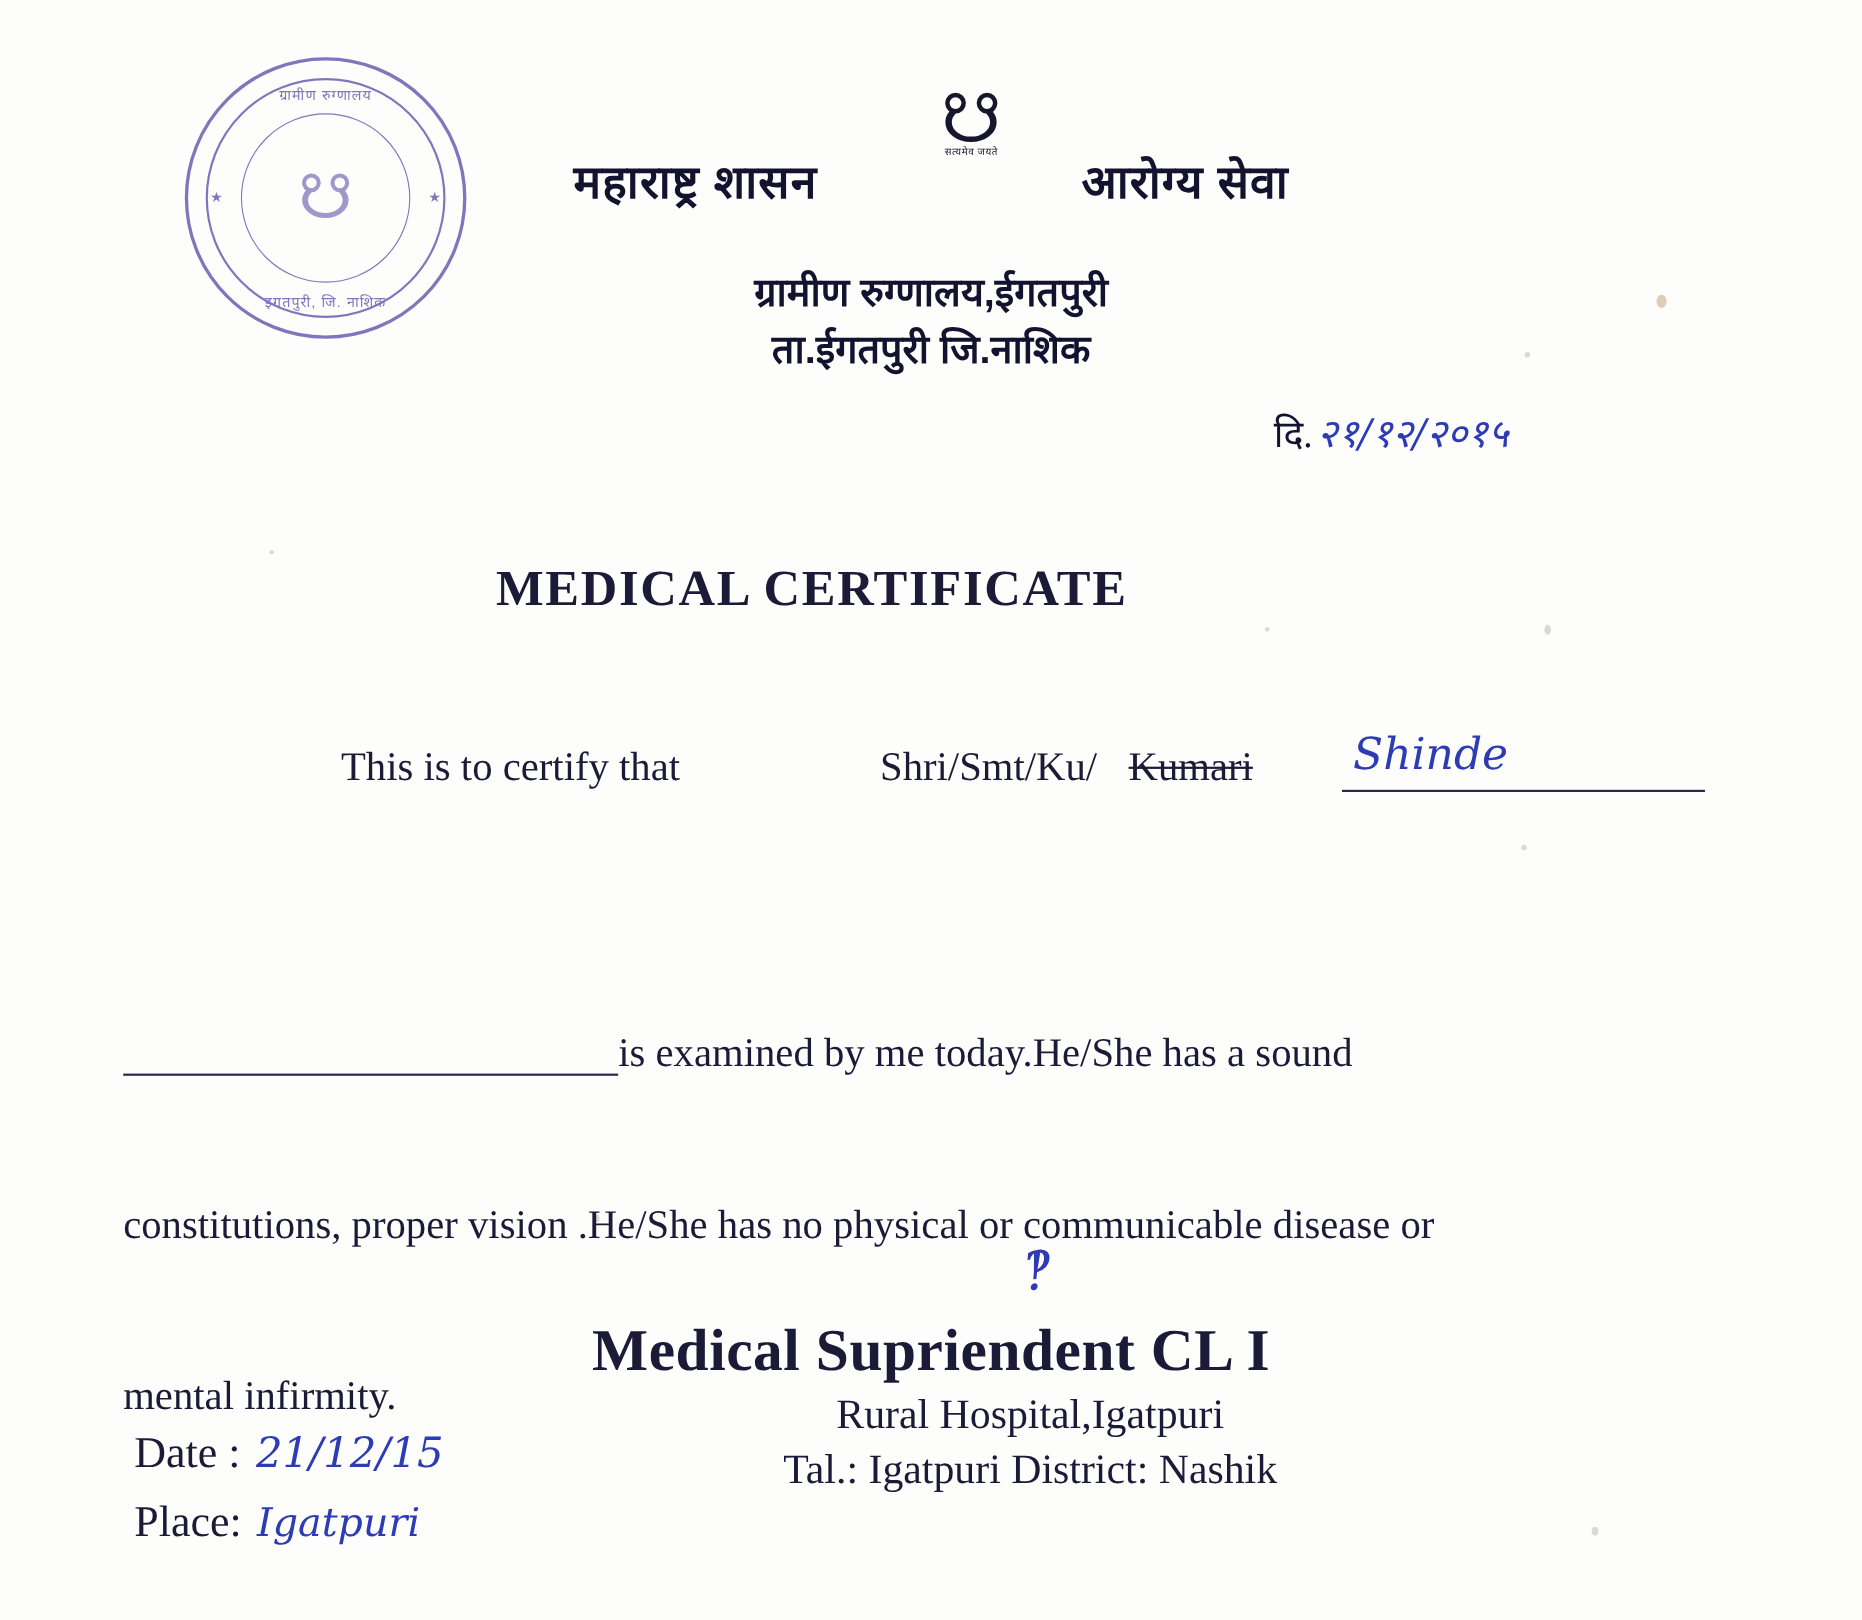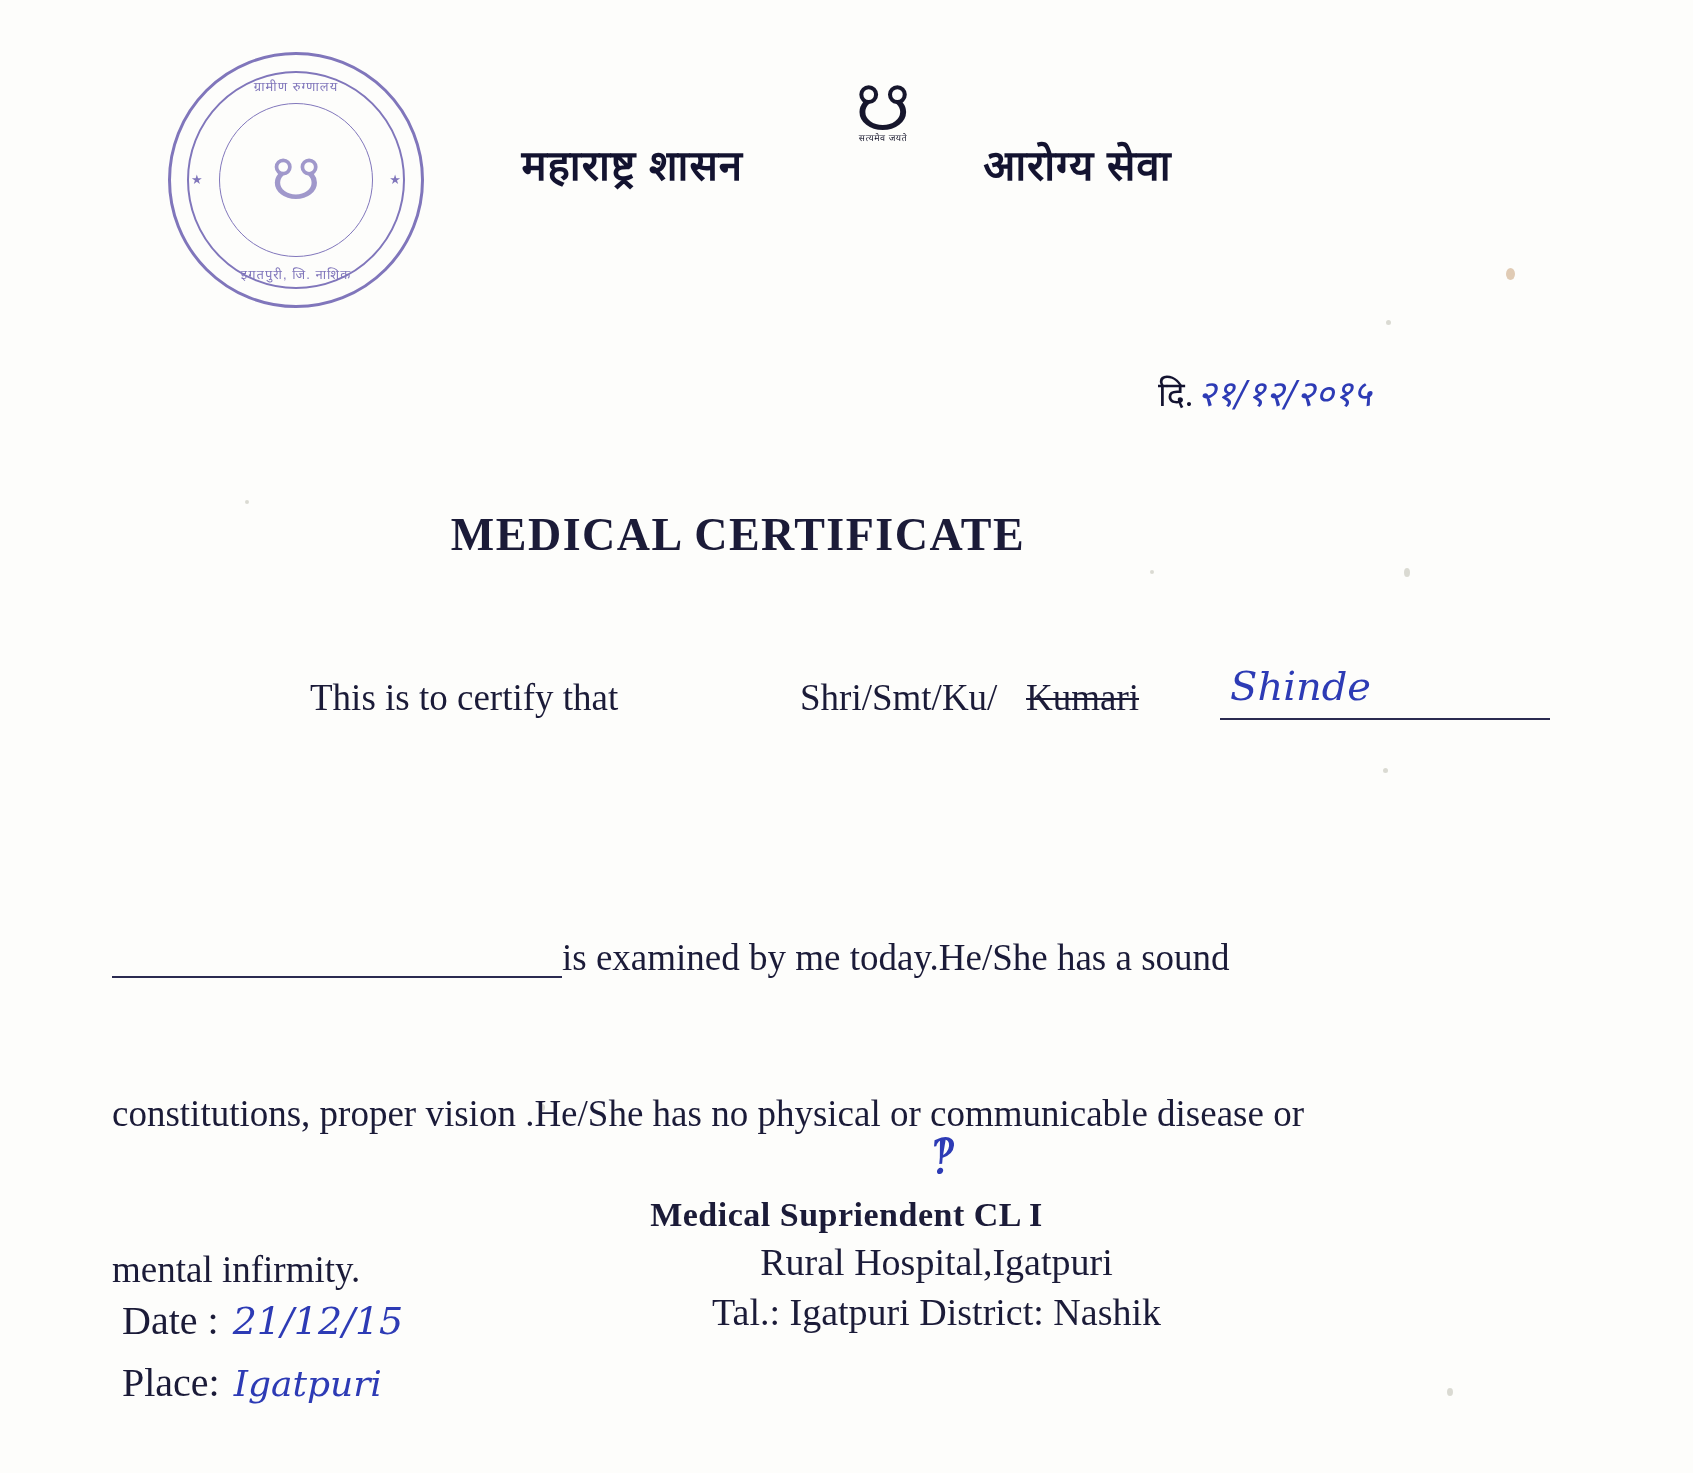--- a/index.html
+++ b/index.html
@@ -203,21 +203,21 @@
     position: absolute;
     left: 0;
     top: 1196px;
     width: 1693px;
     text-align: center;
     color: #1b1b38;
   }
   .footer .l1 {
     font-family: "Liberation Serif", serif;
     font-weight: bold;
-    font-size: 34px;
+    font-size: 54px;
     letter-spacing: .5px;
   }
   .footer .l2 {
     font-size: 38px;
     margin-top: 6px;
     padding-left: 180px;
   }
   .footer .l3 {
     font-size: 38px;
     margin-top: 6px;
@@ -260,20 +260,22 @@
   </div>
 
   <div class="emblem-top">
     ☋
     <div class="sub">सत्यमेव जयते</div>
   </div>
 
   <div class="hdr-line1">
     <span class="lft">महाराष्ट्र शासन</span><span class="rgt">आरोग्य सेवा</span>
   </div>
+  <div class="hdr-line2">ग्रामीण रुग्णालय,ईगतपुरी</div>
+  <div class="hdr-line3">ता.ईगतपुरी जि.नाशिक</div>
 
   <div class="date-top">
     <span>दि.</span><span class="hw">२१/१२/२०१५</span>
   </div>
 
   <div class="title">MEDICAL CERTIFICATE</div>
 
   <div class="body">
 
     <div class="line">

